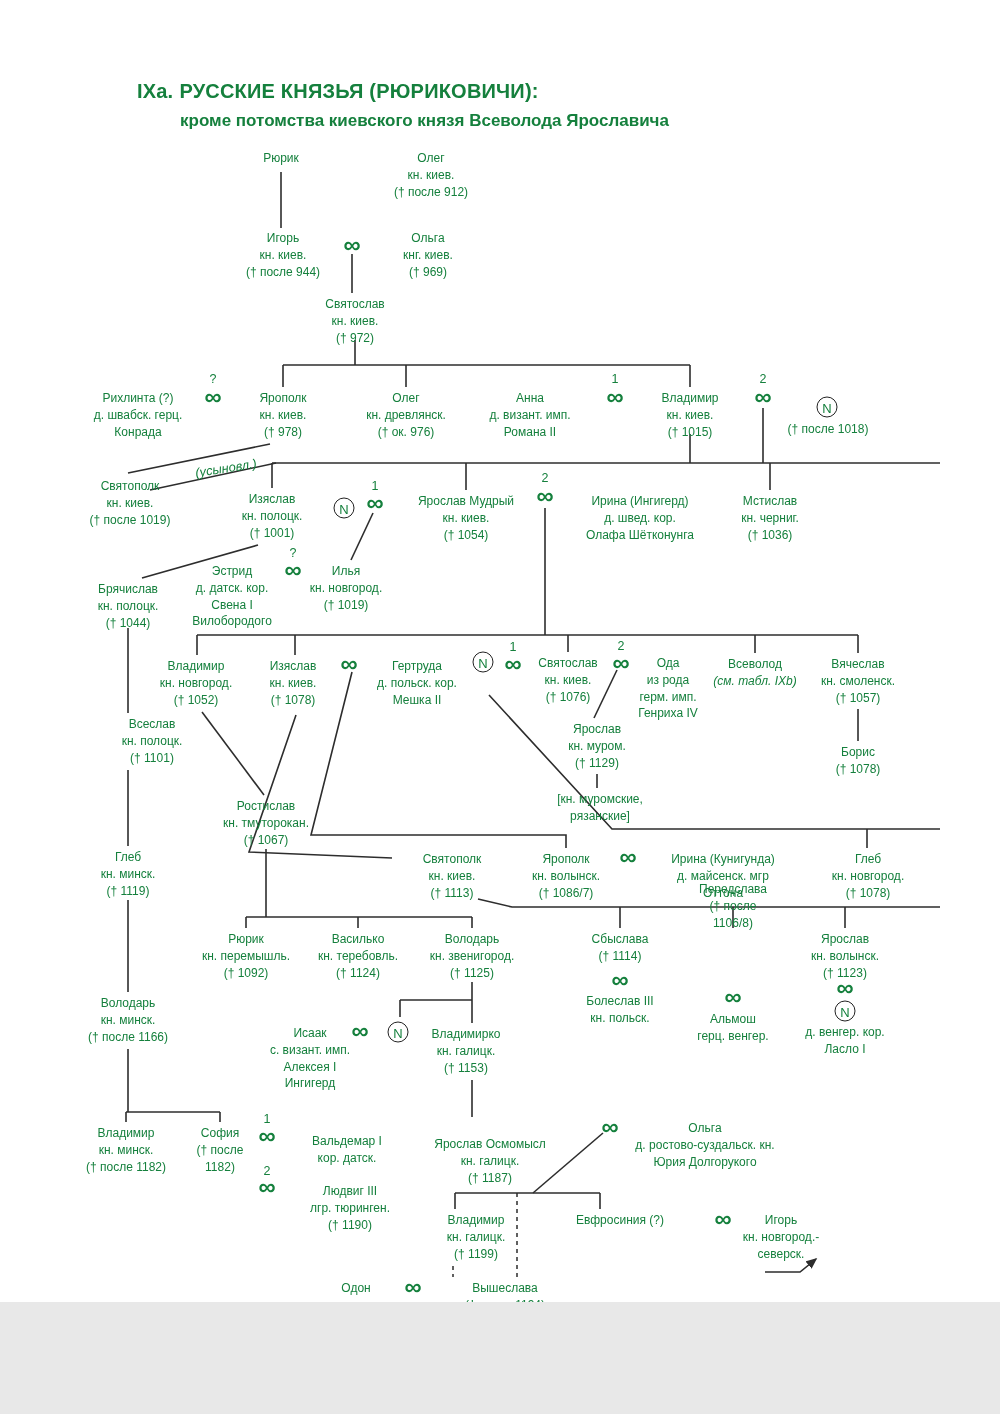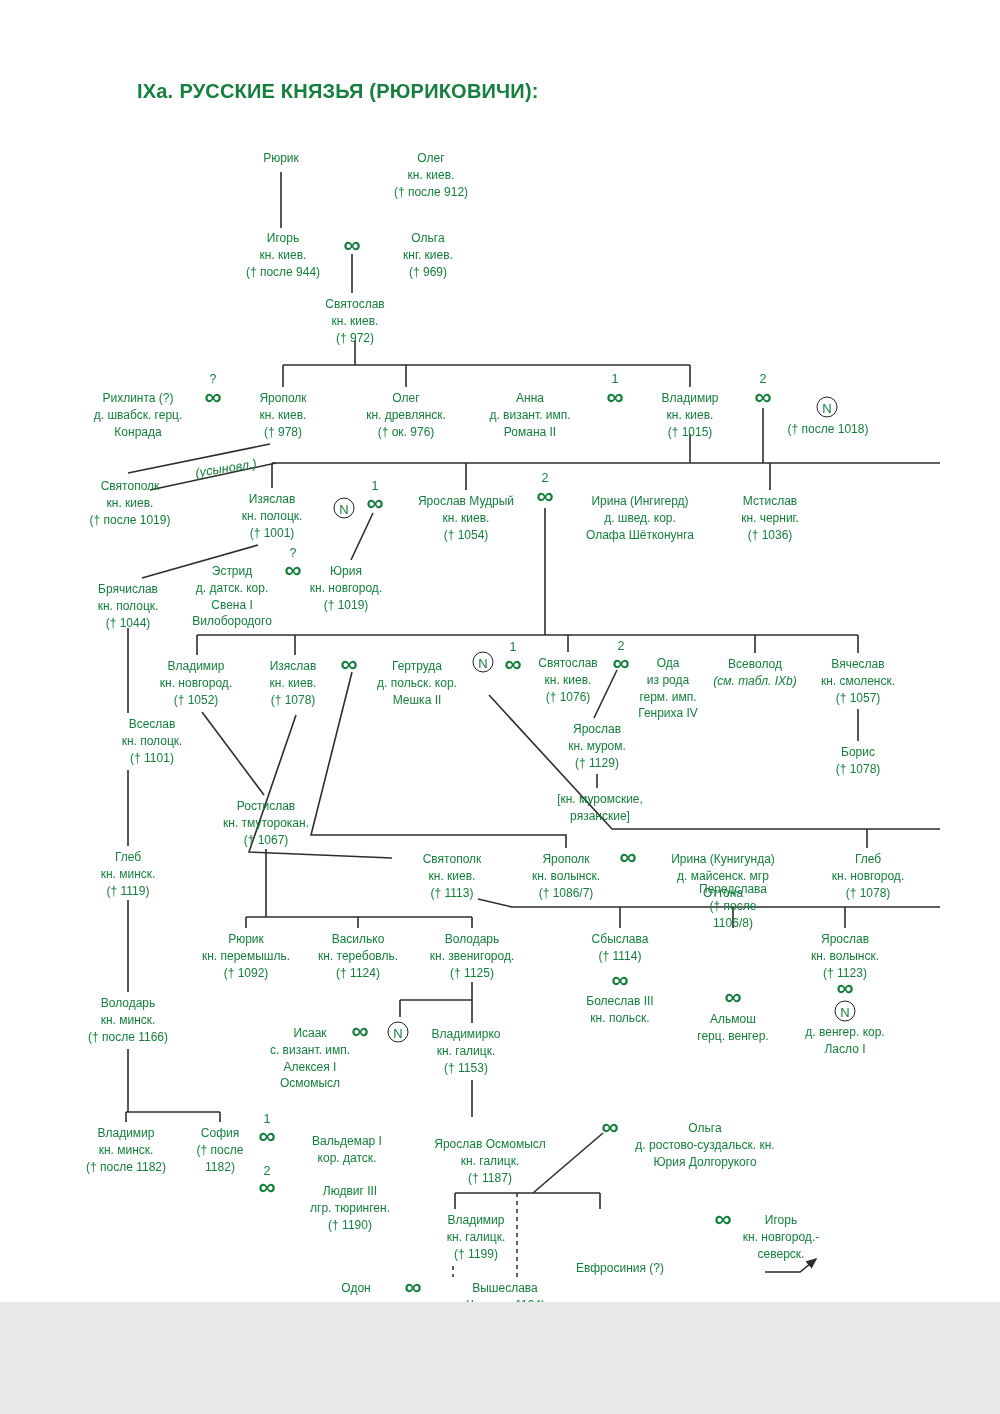--- a/index.html
+++ b/index.html
@@ -91,20 +91,21 @@
         <polyline points="600,1193 600,1209"></polyline>
         <polyline points="517,1193 517,1277" class="dash"></polyline>
         <polyline points="453,1266 453,1277" class="dash"></polyline>
         <polyline points="765,1272 800,1272 816,1259" marker-end="url(#ah)"></polyline>
       </g>
   </svg>
 
   <div class="hdr">
     <span class="idx">IXa.</span><span>РУССКИЕ КНЯЗЬЯ (РЮРИКОВИЧИ):</span>
   </div>
+  <div class="sub">кроме потомства киевского князя Всеволода Ярославича</div>
 
   <div id="nodes-layer">
       <div class="node" style="left: 281px; top: 150px;">
         <div class="nl">Рюрик</div>
       </div>
       <div class="node" style="left: 431px; top: 150px;">
         <div class="nl">Олег</div>
         <div class="nl">кн. киев.</div>
         <div class="nl">(† после 912)</div>
       </div>
@@ -176,21 +177,21 @@
         <div class="nl">кн. черниг.</div>
         <div class="nl">(† 1036)</div>
       </div>
       <div class="node" style="left: 232px; top: 563px;">
         <div class="nl">Эстрид</div>
         <div class="nl">д. датск. кор.</div>
         <div class="nl">Свена I</div>
         <div class="nl">Вилобородого</div>
       </div>
       <div class="node" style="left: 346px; top: 563px;">
-        <div class="nl">Юрия</div>
+        <div class="nl">Илья</div>
         <div class="nl">кн. новгород.</div>
         <div class="nl">(† 1019)</div>
       </div>
       <div class="node" style="left: 128px; top: 581px;">
         <div class="nl">Брячислав</div>
         <div class="nl">кн. полоцк.</div>
         <div class="nl">(† 1044)</div>
       </div>
       <div class="node" style="left: 196px; top: 658px;">
         <div class="nl">Владимир</div>
@@ -318,21 +319,21 @@
       </div>
       <div class="node" style="left: 128px; top: 995px;">
         <div class="nl">Володарь</div>
         <div class="nl">кн. минск.</div>
         <div class="nl">(† после 1166)</div>
       </div>
       <div class="node" style="left: 310px; top: 1025px;">
         <div class="nl">Исаак</div>
         <div class="nl">с. визант. имп.</div>
         <div class="nl">Алексея I</div>
-        <div class="nl">Осмомысл</div>
+        <div class="nl">Ингигерд</div>
       </div>
       <div class="node" style="left: 466px; top: 1026px;">
         <div class="nl">Владимирко</div>
         <div class="nl">кн. галицк.</div>
         <div class="nl">(† 1153)</div>
       </div>
       <div class="node" style="left: 126px; top: 1125px;">
         <div class="nl">Владимир</div>
         <div class="nl">кн. минск.</div>
         <div class="nl">(† после 1182)</div>
@@ -359,21 +360,21 @@
       <div class="node" style="left: 705px; top: 1120px;">
         <div class="nl">Ольга</div>
         <div class="nl">д. ростово-суздальск. кн.</div>
         <div class="nl">Юрия Долгорукого</div>
       </div>
       <div class="node" style="left: 476px; top: 1212px;">
         <div class="nl">Владимир</div>
         <div class="nl">кн. галицк.</div>
         <div class="nl">(† 1199)</div>
       </div>
-      <div class="node" style="left: 620px; top: 1260px;">
+      <div class="node" style="left: 620px; top: 1212px;">
         <div class="nl">Евфросиния (?)</div>
       </div>
       <div class="node" style="left: 781px; top: 1212px;">
         <div class="nl">Игорь</div>
         <div class="nl">кн. новгород.-</div>
         <div class="nl">северск.</div>
       </div>
       <div class="node" style="left: 356px; top: 1280px;">
         <div class="nl">Одон</div>
         <div class="nl">кн. познан. и галицк.</div>

